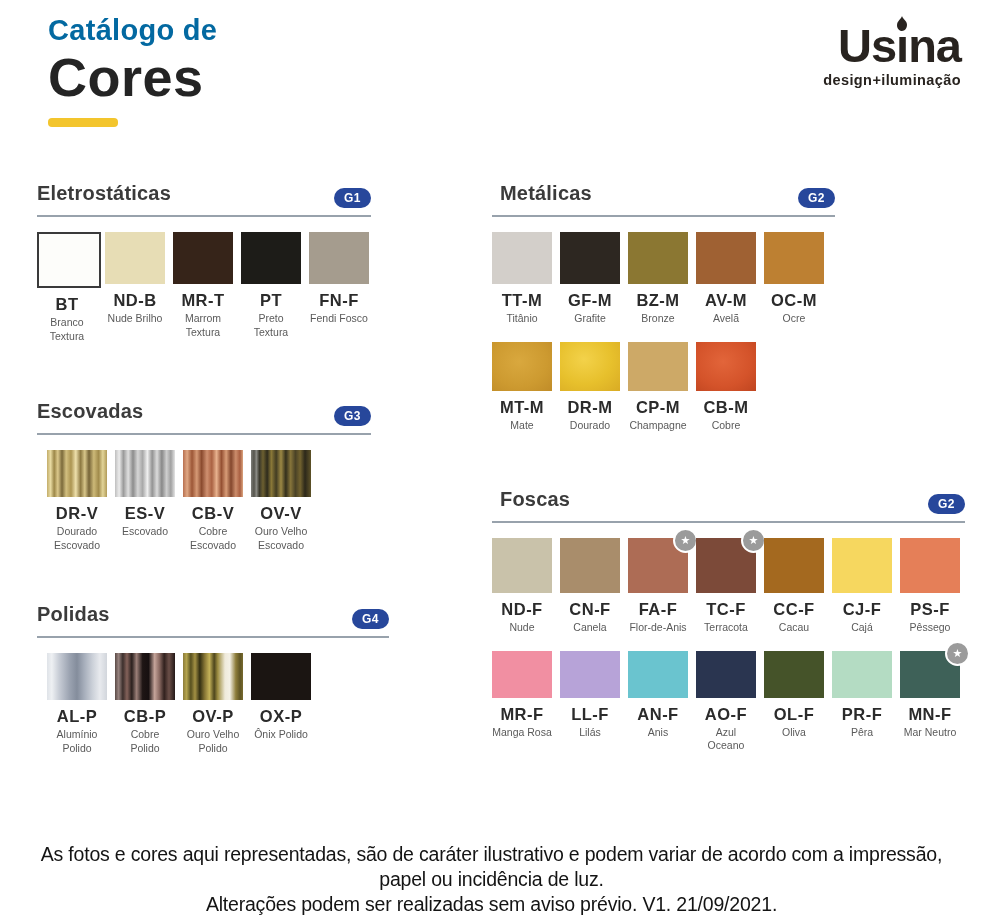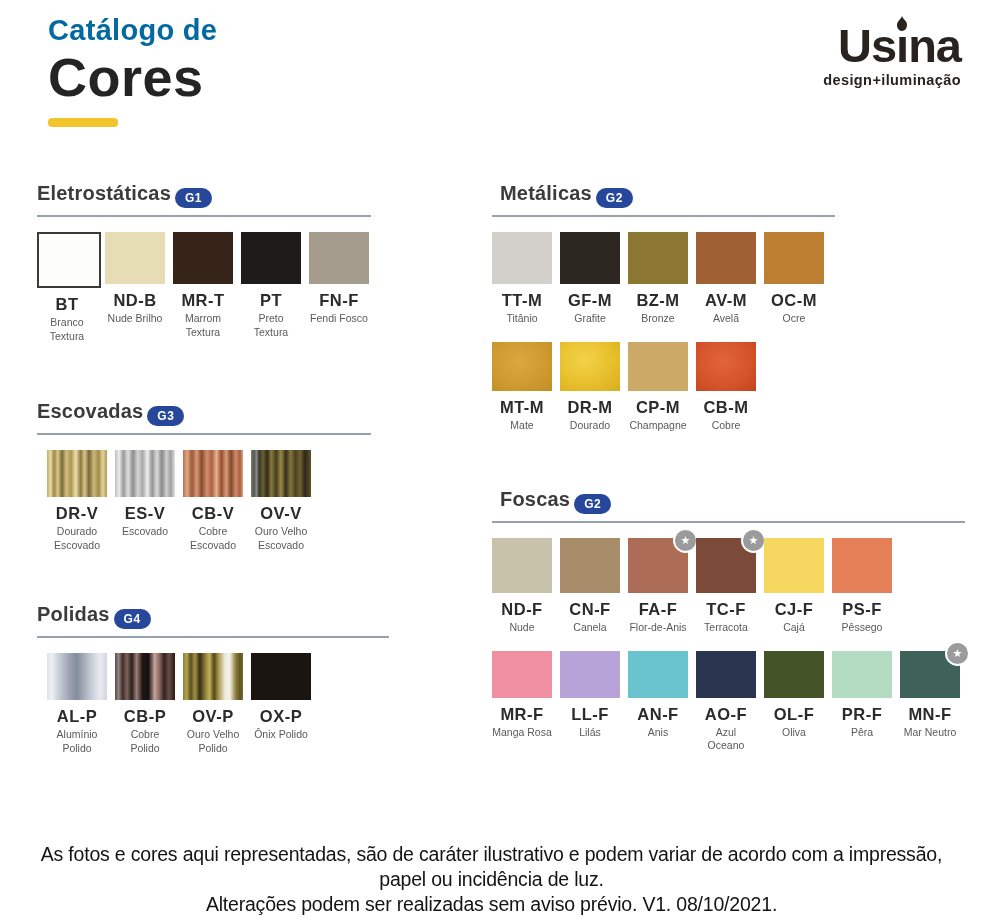--- a/index.html
+++ b/index.html
@@ -20,21 +20,21 @@
 
   
   .sec{position:absolute;}
   .sec-eletrostaticas{left:37px;top:178px;width:334px;}
   .sec-metalicas{left:492px;top:178px;width:343px;}
   .sec-escovadas{left:37px;top:396px;width:334px;}
   .sec-polidas{left:37px;top:599px;width:352px;}
   .sec-foscas{left:492px;top:484px;width:473px;}
   .sec-metalicas .sec-head,.sec-foscas .sec-head{padding-left:8px;}
 
-  .sec-head{display:flex;align-items:center;gap:4px;}
+  .sec-head{display:flex;align-items:center;gap:17px;justify-content:space-between;}
   .sec-title{font-size:20px;font-weight:700;color:#3b3b3b;letter-spacing:.2px;}
   .sec-badge{background:#27479b;color:#fff;font-size:12px;font-weight:700;padding:3px 10px;
              border-radius:11px;letter-spacing:.5px;margin-top:10px;}
   .sec-rule{border-top:2px solid #98a2ac;margin-top:7px;margin-bottom:15px;}
 
   .row{display:flex;gap:8px;margin-bottom:16px;}
   .sec-escovadas .row,.sec-polidas .row{padding-left:10px;}
   .cell{width:60px;flex:none;}
   .sw{position:relative;width:100%;height:52px;}
   .sec-escovadas .sw,.sec-polidas .sw{height:47px;}
@@ -242,20 +242,25 @@
           <div class="nm">Flor-de-Anis</div>
         </div>
         <div class="cell">
           <div class="sw" style="background: rgb(124, 74, 57);">
             <span class="star" style="background: rgb(155, 155, 155);">★</span>
           </div>
           <div class="code">TC-F</div>
           <div class="nm">Terracota</div>
         </div>
         <div class="cell">
+          <div class="sw" style="background: rgb(164, 105, 31);"></div>
+          <div class="code">CC-F</div>
+          <div class="nm">Cacau</div>
+        </div>
+        <div class="cell">
           <div class="sw" style="background: rgb(246, 215, 95);"></div>
           <div class="code">CJ-F</div>
           <div class="nm">Cajá</div>
         </div>
         <div class="cell">
           <div class="sw" style="background: rgb(229, 127, 88);"></div>
           <div class="code">PS-F</div>
           <div class="nm">Pêssego</div>
         </div>
       </div>
@@ -296,16 +301,16 @@
           </div>
           <div class="code">MN-F</div>
           <div class="nm">Mar Neutro</div>
         </div>
       </div>
     </section>
 
   <div class="footer">
     <div>As fotos e cores aqui representadas, são de caráter ilustrativo e podem variar de acordo com a impressão,</div>
     <div>papel ou incidência de luz.</div>
-    <div>Alterações podem ser realizadas sem aviso prévio. V1. 08/10/2021.</div>
+    <div>Alterações podem ser realizadas sem aviso prévio. V1. 21/09/2021.</div>
   </div>
 
 </div>
 
 </body></html>

